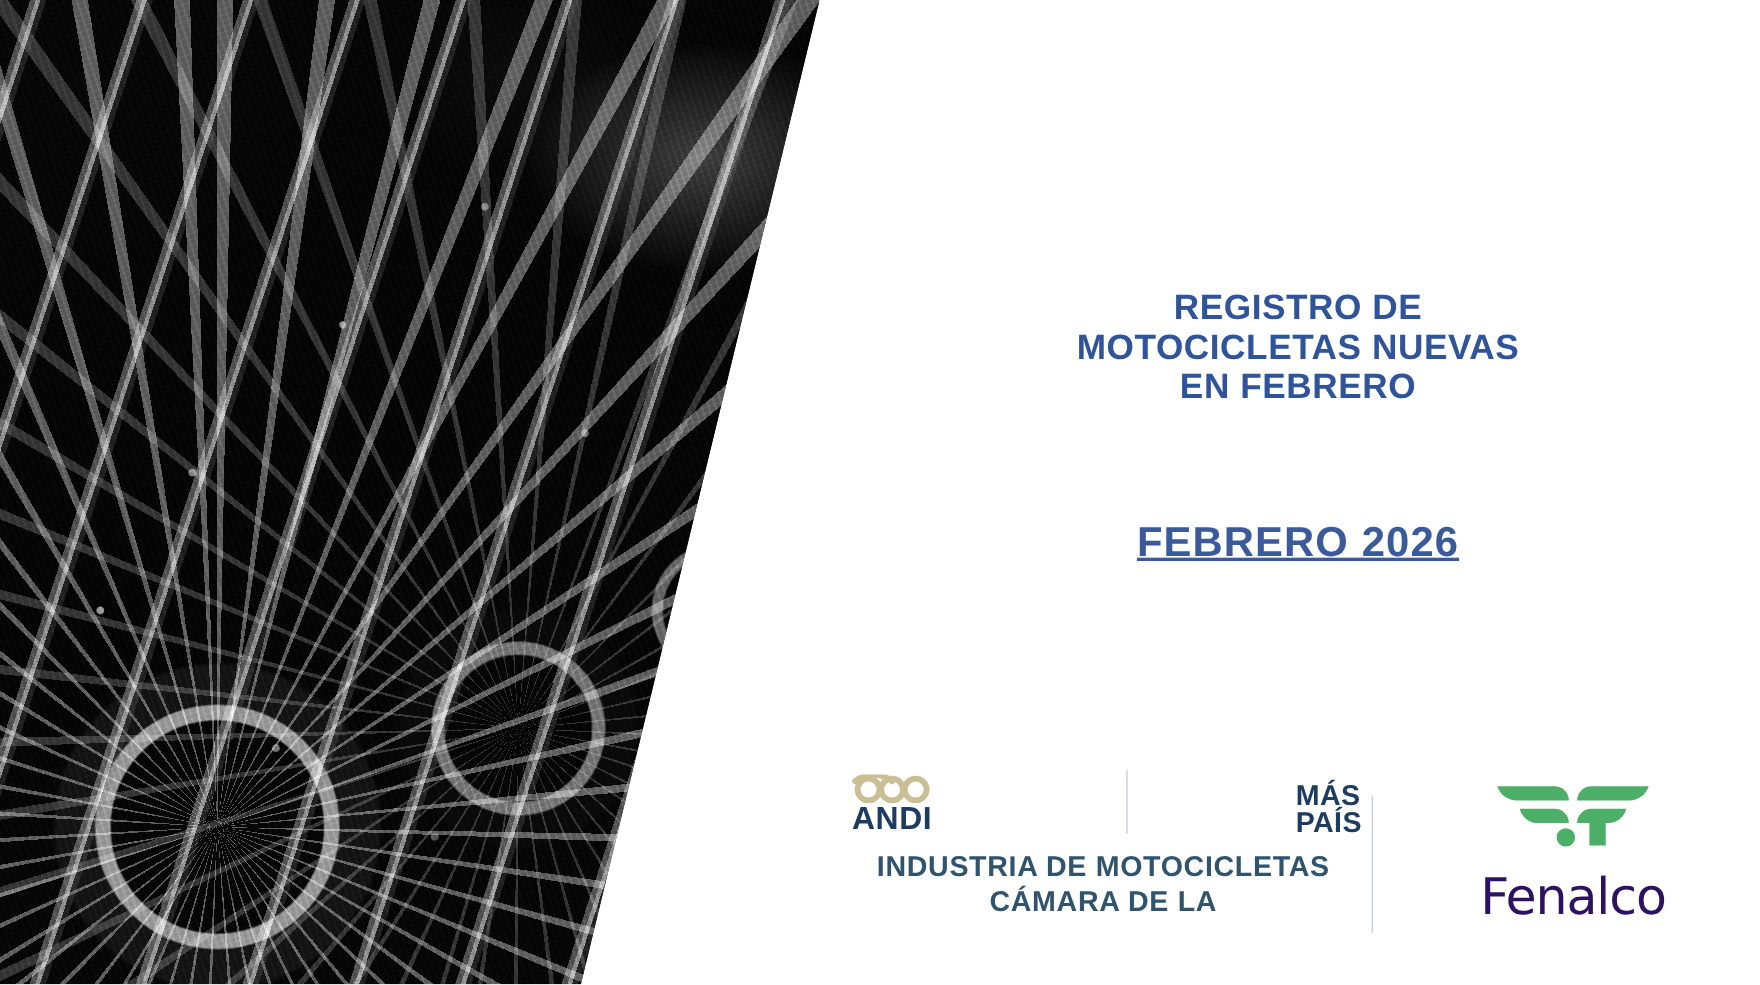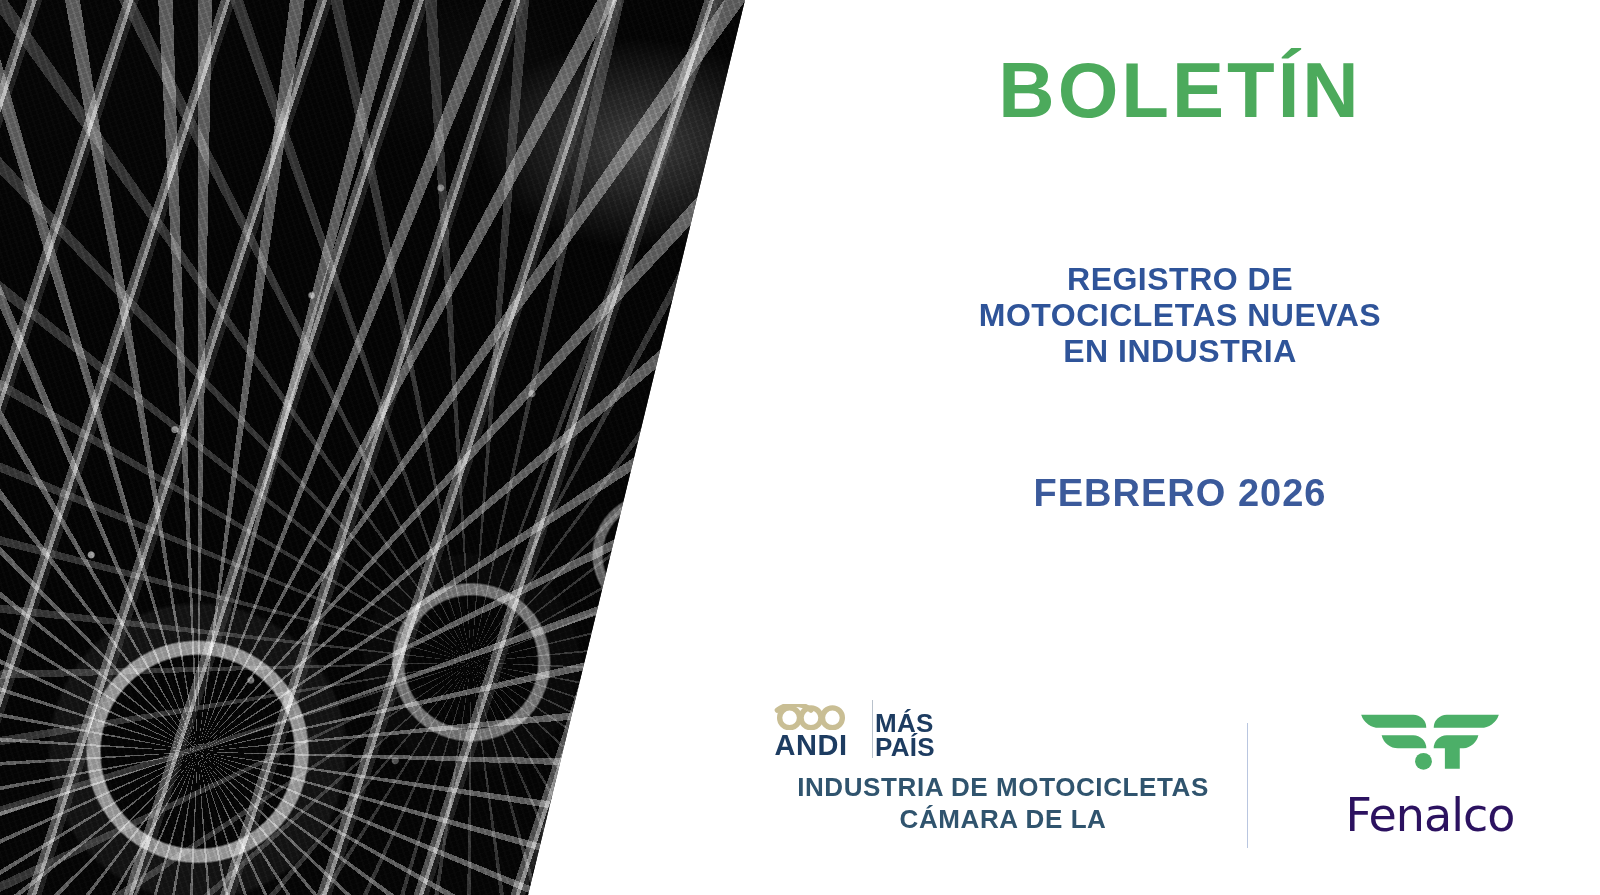--- a/index.html
+++ b/index.html
@@ -103,34 +103,35 @@
   }
   .main-title .tline{display:block;}
 
   .date{
     position:absolute;top:472px;left:0;width:840px;
     text-align:center;
     font-size:38px;
     font-weight:bold;
     letter-spacing:1px;
     color:#3B5A9B;
+    text-decoration:underline;
   }
 
   
   .logos{
     position:absolute;top:690px;left:0;width:840px;height:170px;
   }
 
   
   .andi-block{
     position:absolute;left:8px;top:0;width:470px;
     text-align:center;
   }
   .andi-top{
-    display:flex;align-items:flex-end;justify-content:flex-start;
+    display:flex;align-items:flex-end;justify-content:space-between;
     height:70px;gap:0;
   }
   .andi-left{
     display:flex;flex-direction:column;align-items:center;justify-content:flex-end;
     padding-right:18px;
   }
   .andi-rings{height:26px;margin-bottom:1px;display:block;}
   .andi-word{
     font-size:29px;font-weight:bold;letter-spacing:.5px;color:#1D3C61;line-height:1;
   }
@@ -176,26 +177,25 @@
 <body>
 
 <div class="cover">
 
   <div class="photo-panel">
     <div class="photo-art"></div>
   </div>
 
   <div class="content">
 
-    <div class="boletin">BOLETÍN</div>
 
     <div class="main-title">
       <span class="tline">REGISTRO DE</span>
       <span class="tline">MOTOCICLETAS NUEVAS</span>
-      <span class="tline">EN INDUSTRIA</span>
+      <span class="tline">EN FEBRERO</span>
     </div>
 
     <div class="date">FEBRERO 2026</div>
 
     <div class="logos">
 
       <div class="andi-block">
         <div class="andi-top">
           <div class="andi-left">
             <svg class="andi-rings" viewBox="0 0 104 34" width="86" height="26">

